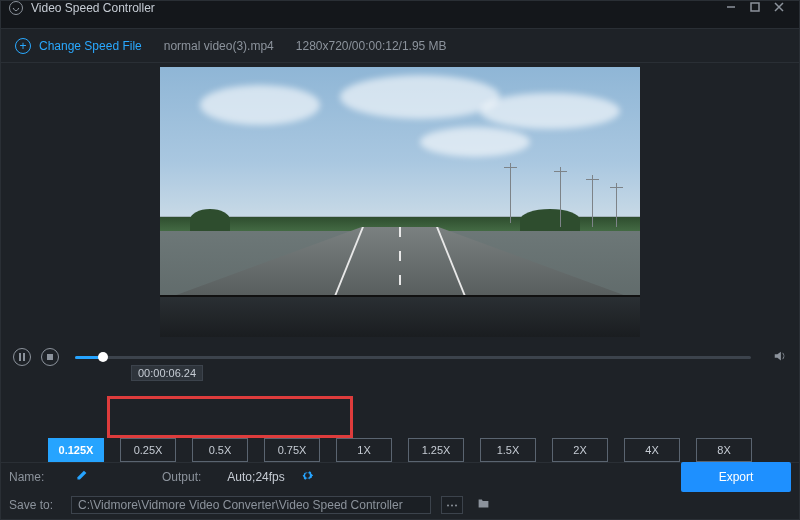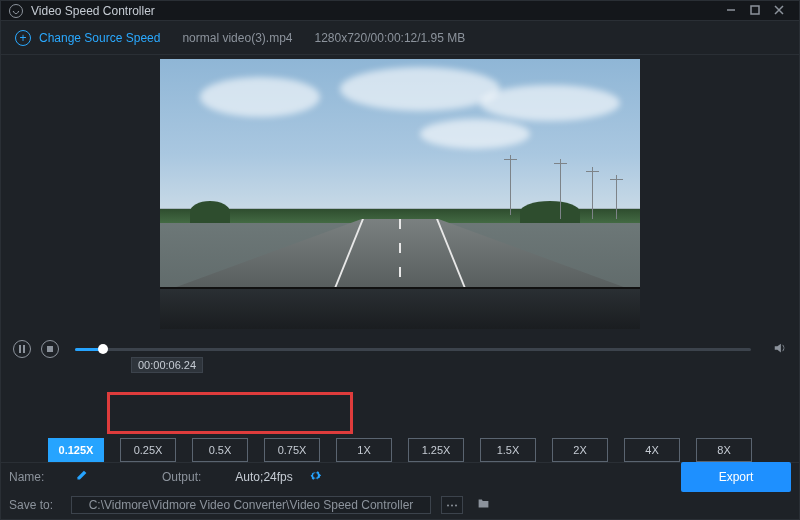--- a/index.html
+++ b/index.html
@@ -20,22 +20,22 @@
     width:800px; height:520px;
     background:var(--bg);
     font-family: "Segoe UI", Arial, sans-serif;
     font-size:12px; color:var(--text);
     display:flex; flex-direction:column;
     overflow:hidden;
     border:1px solid #2a2f35;
   }
   
   .titlebar {
-    height:20px; background:var(--bg-dark);
-    display:flex; align-items:center;
+    height:28px; background:var(--bg-dark);
+    display:flex; 
     padding:0 8px;
     border-bottom:1px solid #2a2f35;
   }
   .titlebar .logo {
     width:14px;height:14px;border:1.5px solid var(--text-dim);
     border-radius:50%; margin-right:8px; position:relative;
   }
   .titlebar .logo::after{
     content:""; position:absolute; inset:3px;
     border:1.5px solid var(--text-dim); border-radius:50%;
@@ -134,21 +134,21 @@
   
   .footer{border-top:1px solid #2a2f35;}
   .frow{display:flex;align-items:center;height:28px;padding:0 8px;gap:10px;}
   .flabel{color:var(--text-dim);width:52px;}
   .fval{color:var(--text);}
   .pencil svg,.gear svg,.dots svg,.folder svg{width:13px;height:13px;fill:var(--accent);}
   .gear{margin-left:6px;cursor:pointer;}
   .pencil{cursor:pointer;margin-left:4px;}
   .savepath{
     flex:0 0 360px;height:18px;background:#1b1f24;border:1px solid var(--border);
-    padding:0 6px;display:flex;align-items:center;color:var(--text-dim);justify-content:center;
+    padding:0 6px;display:flex;align-items:center;color:var(--text-dim);
   }
   .dots{width:22px;height:18px;border:1px solid var(--border);background:#1b1f24;
     display:flex;align-items:center;justify-content:center;cursor:pointer;}
   .dots svg{fill:var(--text-dim);width:12px;}
   .folder{cursor:pointer;margin-left:4px;}
   .folder svg{fill:var(--text-dim);}
   .export{
     margin-left:auto;width:110px;height:30px;background:var(--export);color:#fff;
     display:flex;align-items:center;justify-content:center;border-radius:2px;cursor:pointer;
     font-size:12px;
@@ -175,21 +175,21 @@
   <div class="winbtn">
     <svg viewBox="0 0 10 10">
         <path d="M1 1l8 8M9 1l-8 8"></path>
       </svg>
   </div>
 </div>
 
 <div class="sourcebar">
   <div class="change-src">
     <span class="plus">+</span>
-    <span>Change Source Speed</span>
+    <span>Change Speed File</span>
   </div>
   <div class="srcfile">normal video(3).mp4</div>
   <div class="srcmeta">1280x720/00:00:12/1.95 MB</div>
 </div>
 
 <div class="preview-wrap">
   <div class="preview">
     <div class="cloud c1"></div>
       <div class="cloud c2"></div>
       <div class="cloud c3"></div>
@@ -250,21 +250,21 @@
 
 <div class="footer">
   <div class="frow output">
     <span class="flabel">Name:</span>
     <span class="pencil">
       <svg viewBox="0 0 16 16">
           <path d="M11 2l3 3-8 8H3v-3l8-8z"></path>
         </svg>
     </span>
     <span class="flabel2">Output:</span>
-    <span class="fval" style="margin-left:24px">Auto;24fps</span>
+    <span class="fval" style="margin-left:16px">Auto;24fps</span>
     <span class="gear">
       <svg viewBox="0 0 16 16">
           <path d="M8 5a3 3 0 100 6 3 3 0 000-6zm7 3l-1.6.9.1 1.2-1.3 1.3-1.2-.1L10 13l-.9-1.6H7L6 13l-1.2-.1-1.3-1.3.1-1.2L2 8l1.6-.9-.1-1.2 1.3-1.3 1.2.1L6 3l.9 1.6h2.2L10 3l1.2.1 1.3 1.3-.1 1.2L15 8z"></path>
         </svg>
     </span>
     <div class="export">
       <span>Export</span>
     </div>
   </div>
   <div class="frow">

